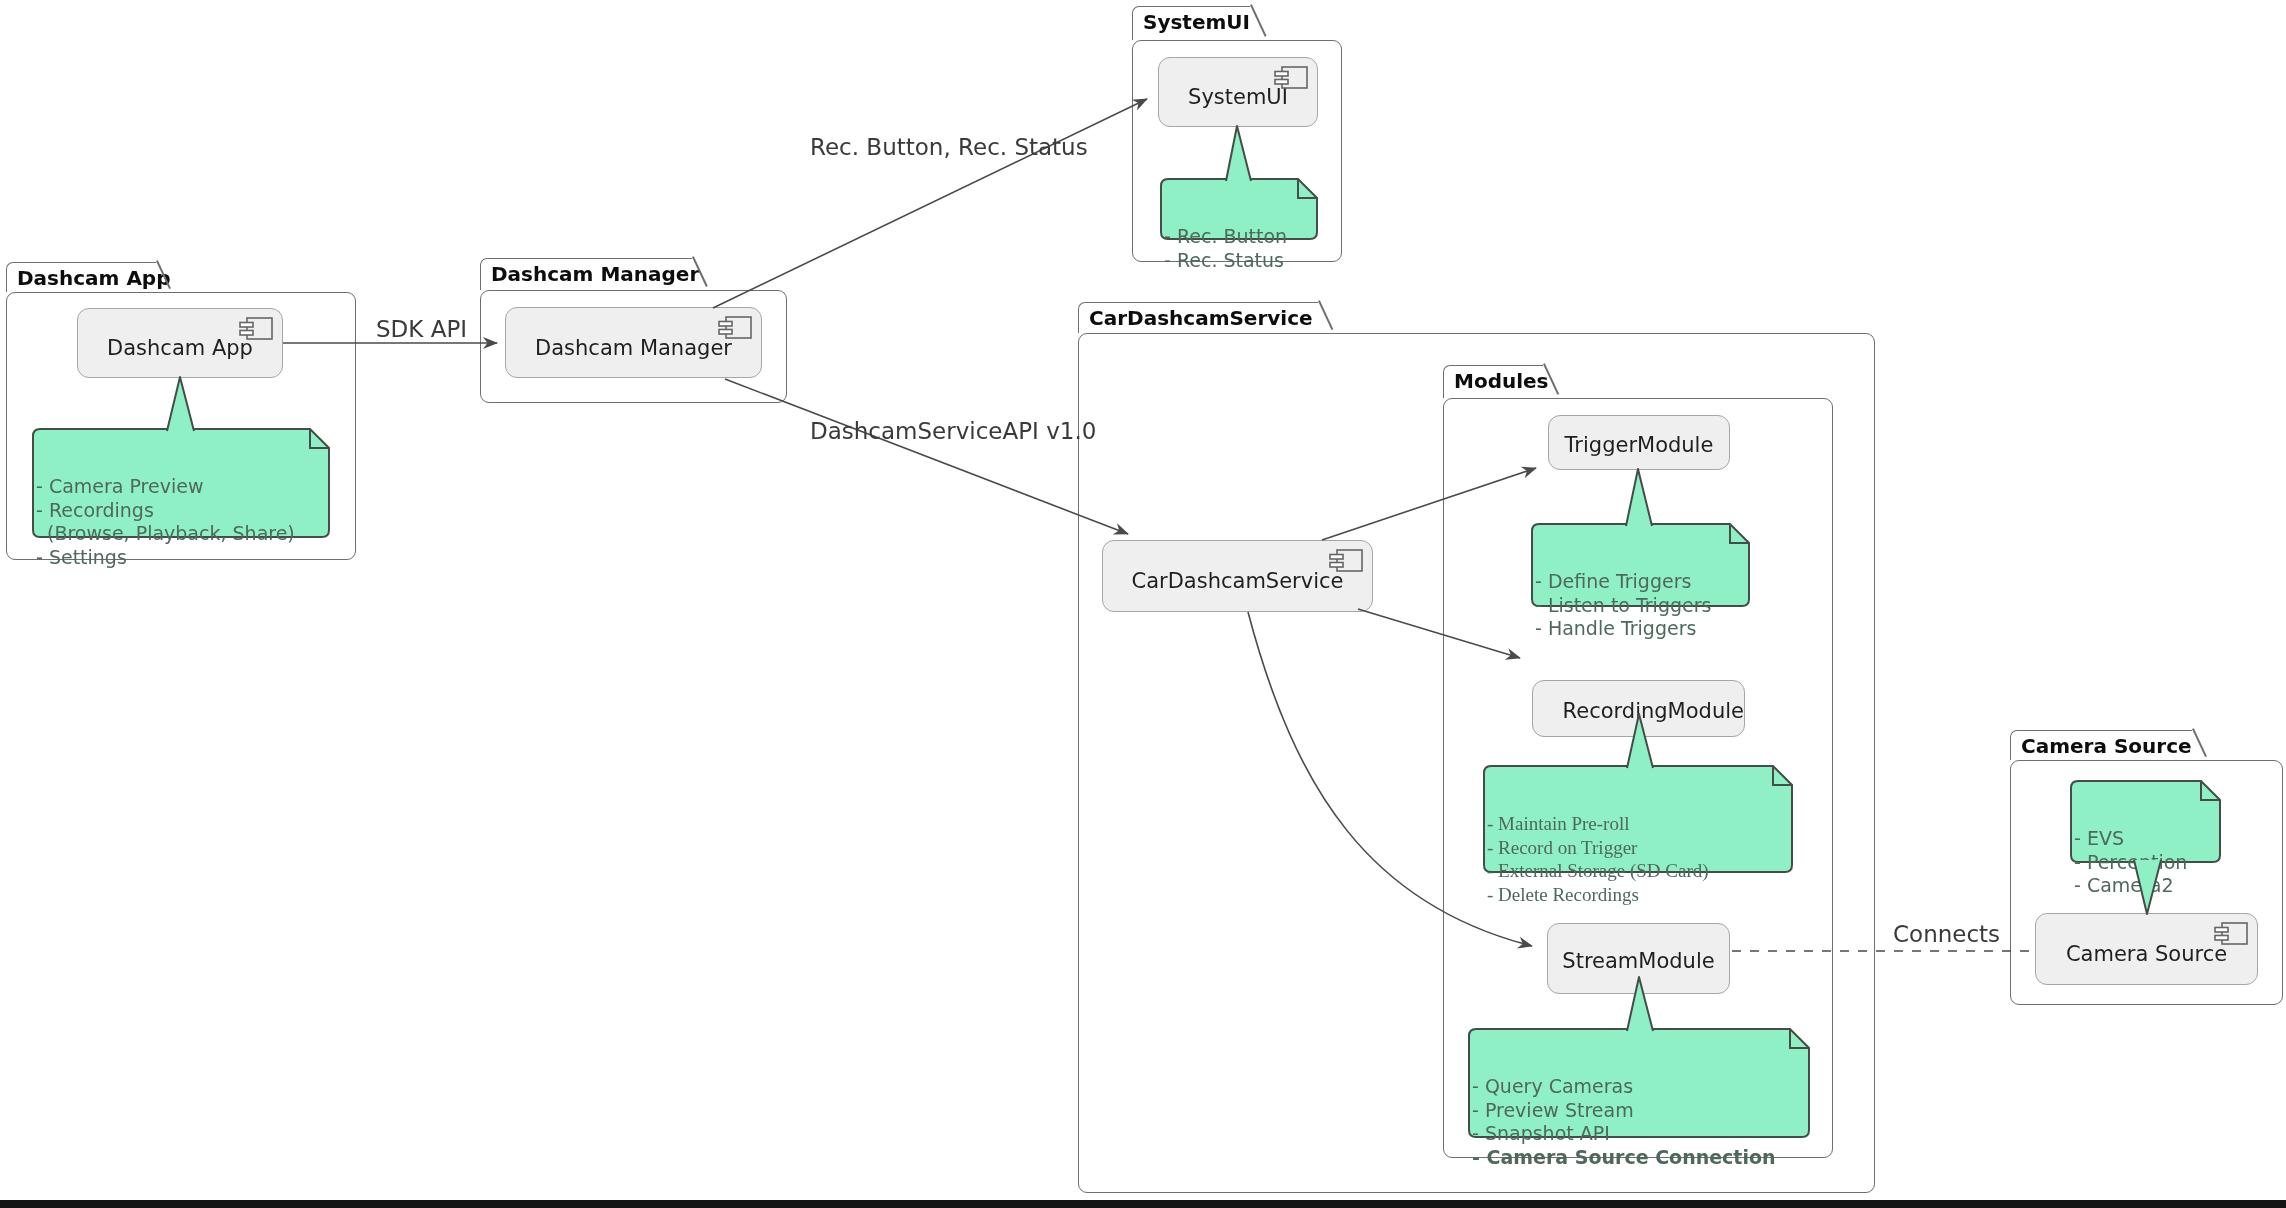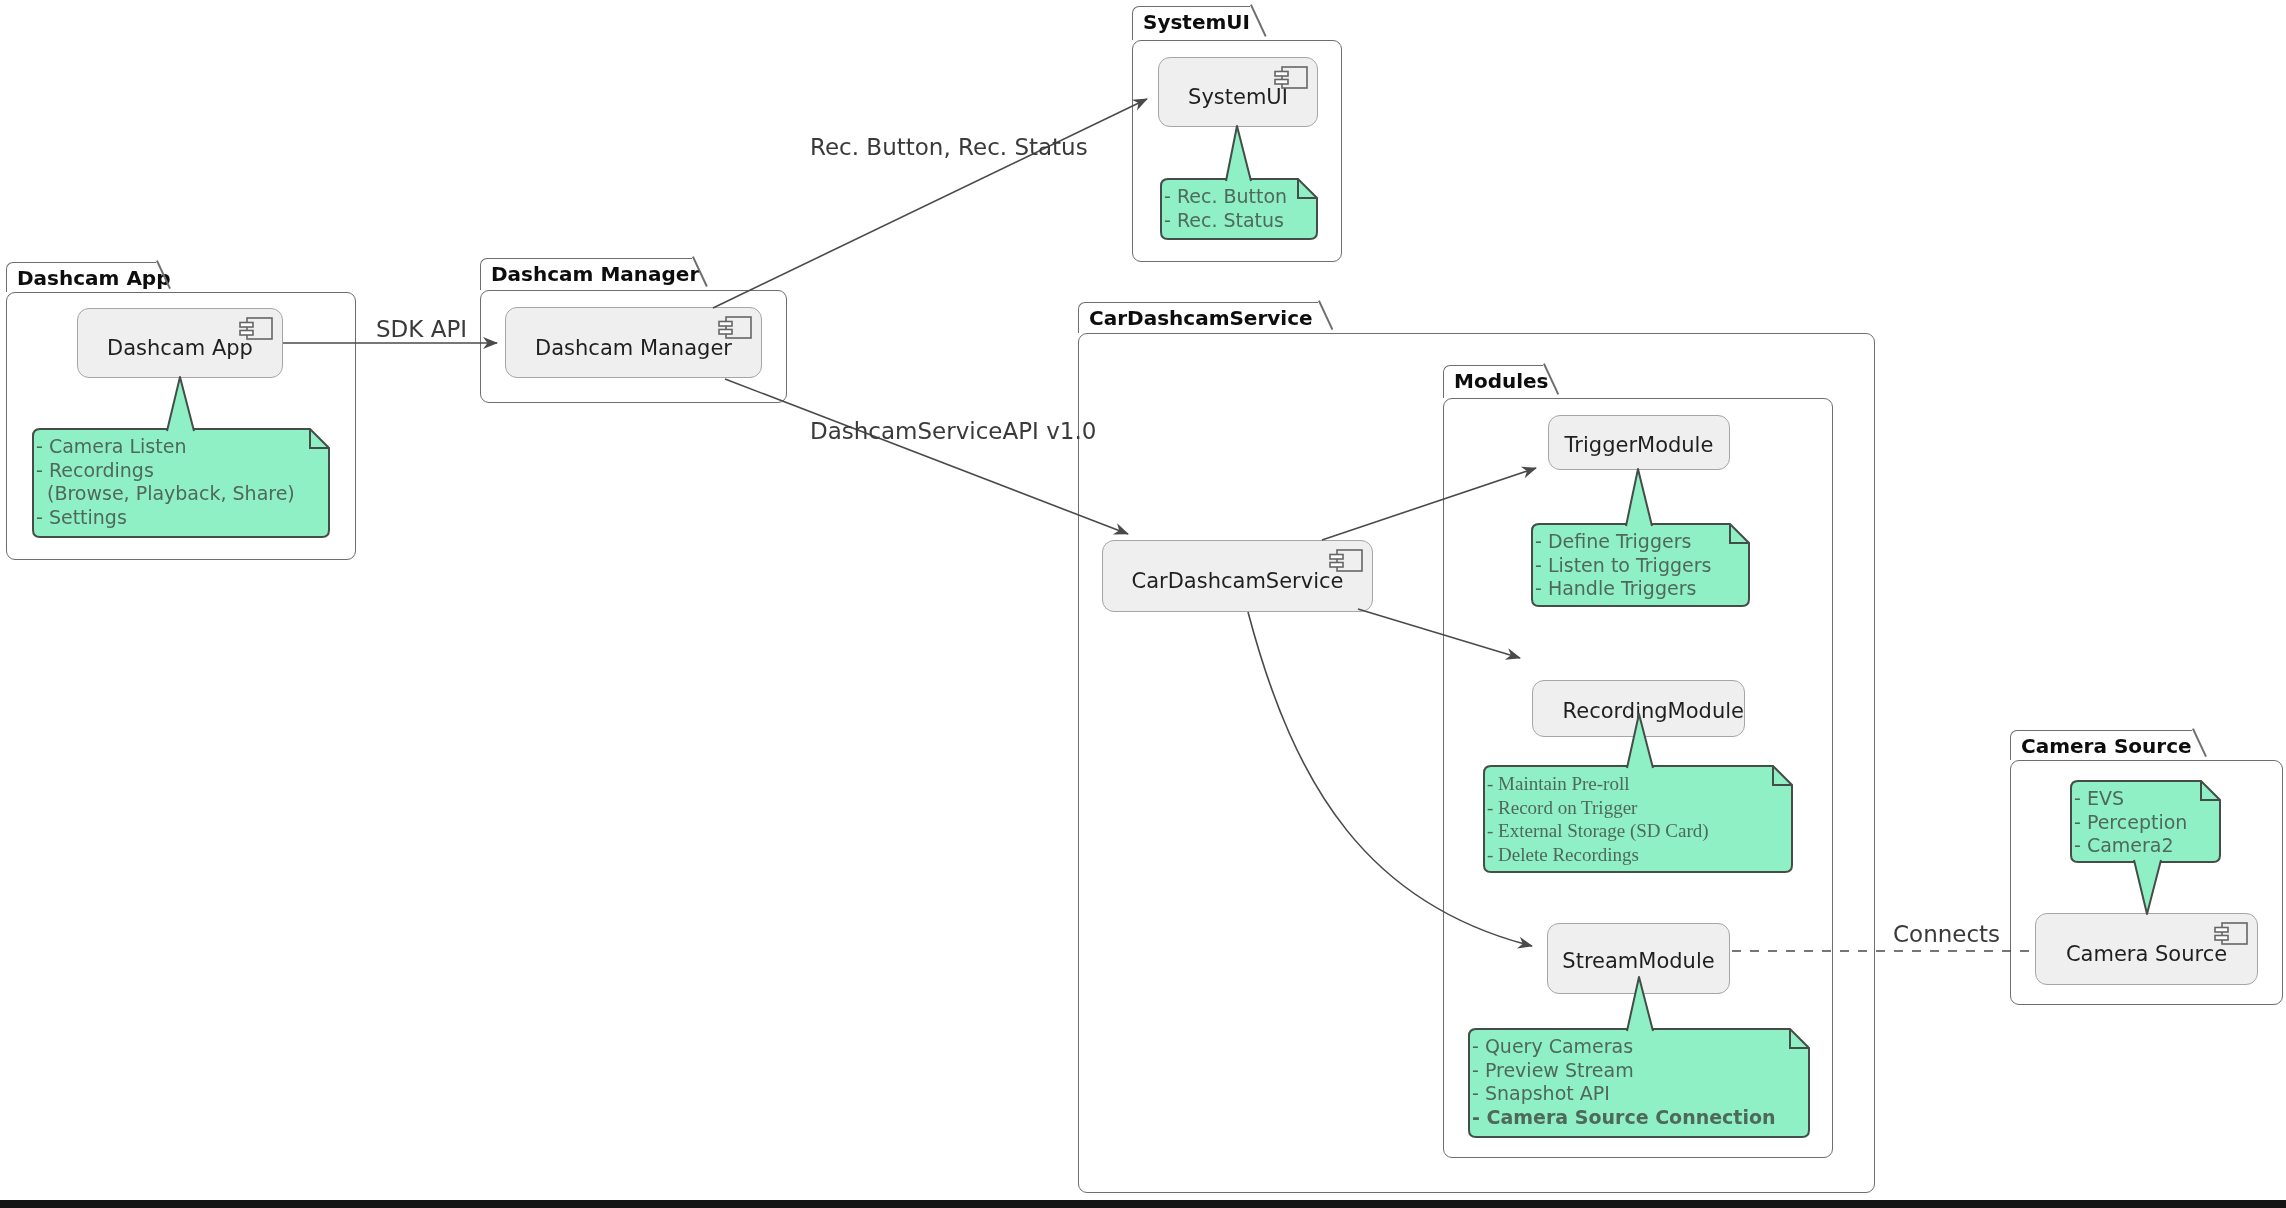--- a/index.html
+++ b/index.html
@@ -32,21 +32,21 @@
     display:flex; align-items:center; justify-content:center;
     font-size:21px; color:#1f1f1f; z-index:3;
   }
   .comp .comp-label{padding-top:10px;}
   .comp-icon{position:absolute; top:7px; right:8px; width:36px; height:26px;}
   
   .note{position:absolute; z-index:4; box-sizing:border-box;}
   .note .note-bg{position:absolute; left:0; top:0; width:100%; height:100%;}
   .note .note-text{
     position:relative; padding:7px 12px 0 4px;
-    font-size:19px; line-height:23.5px; color:#4f685c; white-space:nowrap;
+    font-size:19px; line-height:23.5px; color:#4f685c; white-space:nowrap;margin-top:40px;
   }
   .note-line.bold{font-weight:bold;}
   .note-line.indent{padding-left:11px;}
   
   #overlay{position:absolute; left:0; top:0; z-index:10; pointer-events:none;}
   .edge-label{
     position:absolute; z-index:11; font-size:23px; color:#3a3a3a; white-space:nowrap;
   }
   
   #bottom-bar{position:absolute; left:0; top:1200px; width:2286px; height:8px;
@@ -131,21 +131,21 @@
       </svg>
     <span class="comp-label">Camera Source</span>
   </div>
 
   <div class="note" style="left:32px;top:428px;width:298px;height:110px;">
       <svg class="note-bg" viewBox="0 0 298 110">
         <path d="M8,1 L278,1 L297,20 L297,102 Q297,109 290,109 L8,109 Q1,109 1,102 L1,8 Q1,1 8,1 Z" fill="#8ef0c4" stroke="#444d48" stroke-width="2"></path>
         <path d="M278,1 L278,20 L297,20" fill="none" stroke="#444d48" stroke-width="2"></path>
       </svg>
     <div class="note-text">
-        <div class="note-line">- Camera Listen</div>
+        <div class="note-line">- Camera Preview</div>
         <div class="note-line">- Recordings</div>
         <div class="note-line indent">(Browse, Playback, Share)</div>
         <div class="note-line">- Settings</div>
       </div>
   </div>
   <div class="note" style="left:1160px;top:178px;width:158px;height:62px;">
       <svg class="note-bg" viewBox="0 0 158 62">
         <path d="M8,1 L138,1 L157,20 L157,54 Q157,61 150,61 L8,61 Q1,61 1,54 L1,8 Q1,1 8,1 Z" fill="#8ef0c4" stroke="#444d48" stroke-width="2"></path>
         <path d="M138,1 L138,20 L157,20" fill="none" stroke="#444d48" stroke-width="2"></path>
       </svg>

